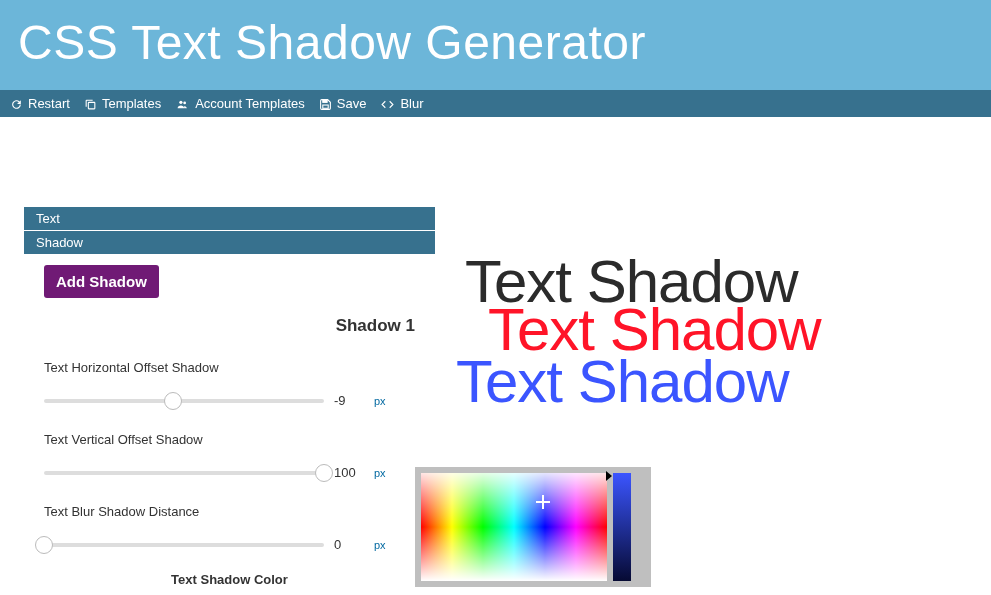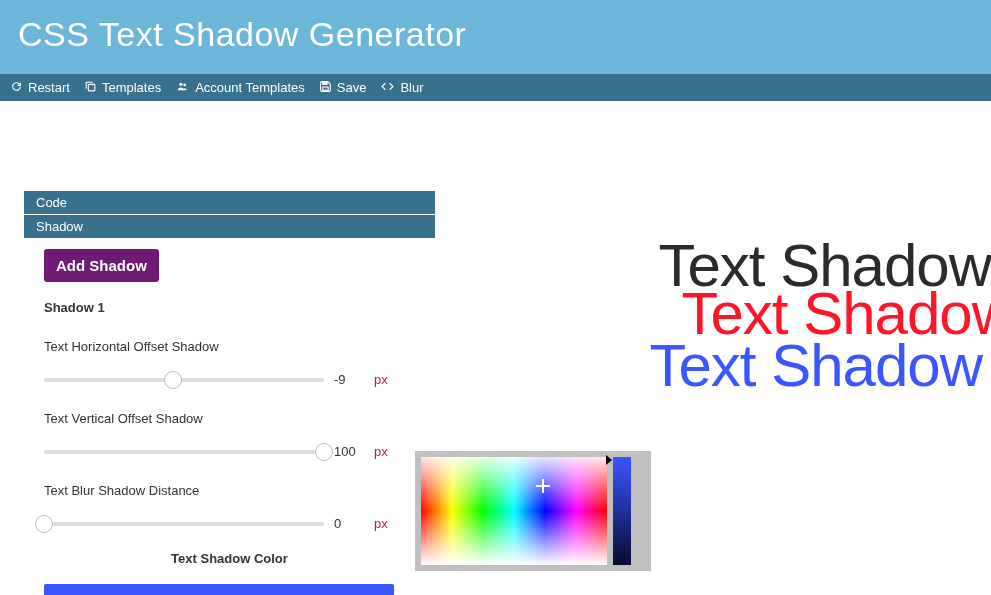--- a/index.html
+++ b/index.html
@@ -1,45 +1,45 @@
 <!DOCTYPE html>
 <html><head>
 <meta charset="utf-8">
 <style>
 * { margin: 0; padding: 0; box-sizing: border-box; }
 body { font-family: -apple-system, BlinkMacSystemFont, "Segoe UI", Helvetica, Arial, sans-serif; font-size: 14px; color: #333; background: #fff; }
 
 .header { background: #6cb6d9; padding: 15px 18px 20px; }
-.header h1 { color: #fff; font-size: 34px; font-weight: 400; letter-spacing: 0.5px; }
+.header h1 { color: #fff; font-size: 48px; font-weight: 400; letter-spacing: 0.5px; }
 
 .toolbar { background: #37718e; padding: 6px 10px; display: flex; gap: 14px; }
-.toolbar-item { color: #fff; font-size: 13px; display: flex; align-items: flex-start; gap: 5px; cursor: pointer; }
+.toolbar-item { color: #fff; font-size: 13px; display: flex; align-items: flex-end; gap: 5px; cursor: pointer; }
 .tb-icon { display: inline-flex; align-items: center; }
 
 .content { display: flex; padding-top: 90px; }
 .left { width: 411px; margin-left: 24px; }
 .right { flex: 1; position: relative; }
 
 .tab-header { background: #37718e; color: #fff; padding: 4px 12px; font-size: 13px; margin-bottom: 1px; cursor: pointer; }
 
 .panel { padding: 10px 20px 20px 20px; }
 .add-btn { background: #701a75; color: #fff; border: none; padding: 8px 12px; font-size: 15px; border-radius: 3px; cursor: pointer; font-weight: 600; }
-.shadow-title { font-weight: 700; font-size: 13px; margin-top: 18px; }
+.shadow-title { font-weight: 700; font-size: 17px; margin-top: 18px; text-align: right; }
 .field-label { font-weight: 400; font-size: 13px; margin-top: 24px; }
 
 .slider-row { display: flex; align-items: center; margin-top: 18px; gap: 10px; }
 .slider-track { position: relative; height: 4px; background: #ddd; border-radius: 2px; flex: 0 0 280px; }
 .slider-thumb { position: absolute; top: 50%; transform: translate(-50%, -50%); width: 18px; height: 18px; background: #fff; border: 1px solid #bbb; border-radius: 50%; cursor: pointer; }
 .slider-value { width: 30px; text-align: left; font-size: 13px; }
-.slider-unit { font-size: 13px; color: #be185d; }
+.slider-unit { font-size: 11px; color: #0369a1; }
 
 .color-label { font-weight: 700; font-size: 13px; margin-top: 20px; text-align: center; }
 .color-input { margin-top: 18px; background: #3B55FF; color: #fff; border: none; padding: 16px 12px; width: 350px; font-size: 13px; border-radius: 2px; cursor: pointer; }
 
-.preview-text { font-size: 60px; font-weight: 400; color: #2b2b2b; margin-left: 30px; margin-top: 40px; text-shadow: 23px 48px 0 rgba(255,20,40,1), -9px 100px 0 #3B55FF; letter-spacing: -1px; text-align: right; }
+.preview-text { font-size: 60px; font-weight: 400; color: #2b2b2b; margin-left: 30px; margin-top: 40px; text-shadow: 23px 48px 0 rgba(255,20,40,1), -9px 100px 0 #3B55FF; letter-spacing: -1px; }
 
 .color-picker { position: absolute; left: -20px; top: 260px; width: 236px; background: #bfbfbf; padding: 6px; display: flex; gap: 6px; }
 .cp-main { position: relative; width: 186px; height: 108px; background: linear-gradient(to bottom, rgba(255,255,255,0) 0%, rgba(255,255,255,0) 0%), linear-gradient(to right, #ff0000, #ffff00, #00ff00, #00ffff, #0000ff, #ff00ff, #ff0000); }
 .cp-main::before { content: ""; position: absolute; inset: 0; background: linear-gradient(to bottom, rgba(255,255,255,1) 0%, rgba(255,255,255,0) 50%, rgba(255,255,255,0) 100%); opacity: 0.9; }
 .cp-main::after { content: ""; position: absolute; inset: 0; background: linear-gradient(to top, rgba(255,255,255,1) 0%, rgba(255,255,255,0) 50%); }
 .cp-cross { position: absolute; left: 115px; top: 22px; width: 14px; height: 14px; pointer-events: none; z-index: 2; }
 .cp-cross::before, .cp-cross::after { content: ""; position: absolute; background: #fff; }
 .cp-cross::before { left: 6px; top: 0; width: 2px; height: 14px; }
 .cp-cross::after { top: 6px; left: 0; height: 2px; width: 14px; }
 .cp-side { width: 18px; height: 108px; background: linear-gradient(to bottom, #3B55FF 0%, #060a33 100%); position: relative; }
@@ -95,21 +95,21 @@
       <svg width="15" height="13" viewBox="0 0 24 24" fill="none" stroke="#fff" stroke-width="2">
           <path d="M8 6l-6 6 6 6M16 6l6 6-6 6"></path>
         </svg>
     </span>
     <span>Blur</span>
   </div>
 </div>
 
 <div class="content">
   <div class="left">
-    <div class="tab-header">Code</div>
+    <div class="tab-header">Text</div>
     <div class="tab-header">Shadow</div>
     <div class="panel">
       <button class="add-btn">Add Shadow</button>
       <div class="shadow-title">Shadow 1</div>
 
       <div class="field-label">Text Horizontal Offset Shadow</div>
       <div class="slider-row">
         <div class="slider-track">
           <div class="slider-thumb" style="left:46%"></div>
         </div>

